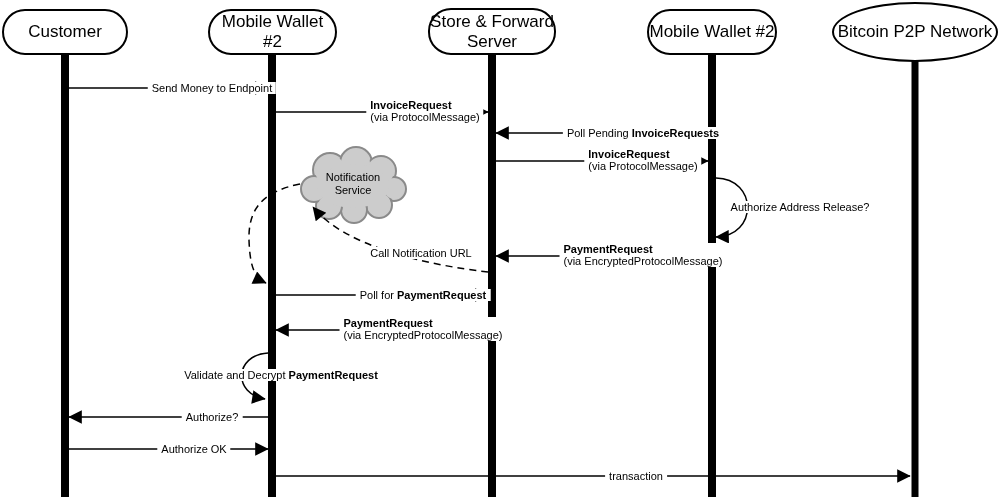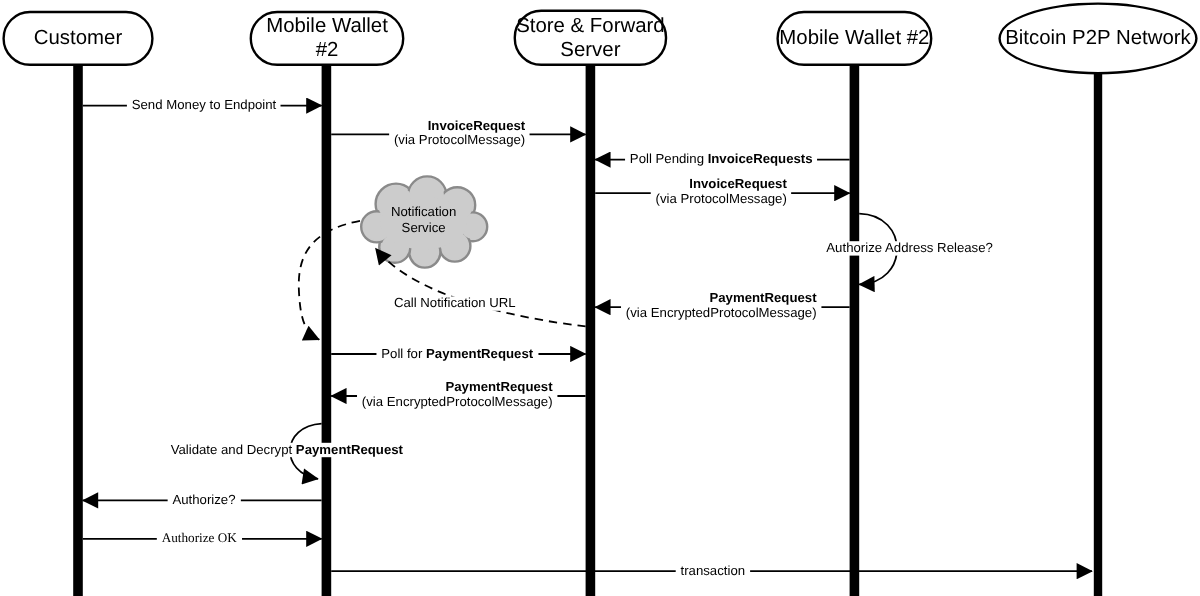--- a/index.html
+++ b/index.html
@@ -28,22 +28,23 @@
   .stadium { border-radius: 23px; }
   .ellipse { border-radius: 50%; }
   .msg {
     position: absolute;
     transform: translate(-50%, -50%);
     background: #fff;
     white-space: nowrap;
     font-size: 11px;
     line-height: 12px;
     padding: 0 4px;
-    text-align: right;
+    text-align: left;
     z-index: 3;
+    margin-left: 42px;
   }
   .msg .sub { font-size: 11px; }
   .cloud-label {
     position: absolute;
     transform: translate(-50%, -50%);
     font-size: 11px;
     line-height: 13px;
     text-align: center;
     white-space: nowrap;
     z-index: 3;
@@ -166,21 +167,21 @@
   </div>
 
   <div class="msg" style="left:239px; top:375px;">
     <span>Validate and Decrypt </span><b>PaymentRequest</b>
   </div>
 
   <div class="msg" style="left:170px; top:417px;">
     <span>Authorize?</span>
   </div>
 
-  <div class="msg" style="left:166px; top:449px;font-family:Liberation Serif, serif;">
+  <div class="msg" style="left:152px; top:449px;">
     <span>Authorize OK</span>
   </div>
 
   <div class="msg" style="left:594px; top:476px;">
     <span>transaction</span>
   </div>
 
   <div class="cloud-label" style="left:353px; top:184px;">
     <div>Notification</div>
     <div>Service</div>

